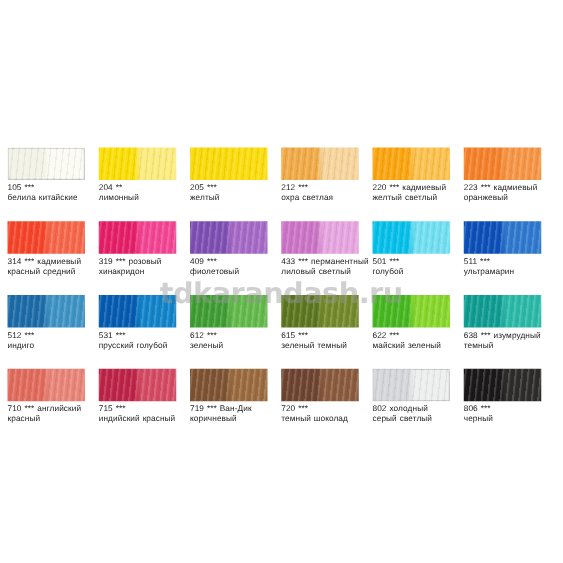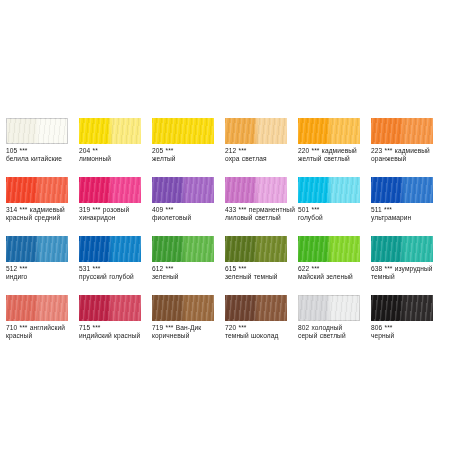--- a/index.html
+++ b/index.html
@@ -70,20 +70,21 @@
     pointer-events:none;
     user-select:none;
     z-index:5;
   }
 </style>
 </head>
 <body>
 
 <div id="chart">
 
+  <div id="watermark">tdkarandash.ru</div>
 
   <div class="grid">
 
     <div class="row">
       <div class="cell">
         <span class="swatch bordered" style="background: linear-gradient(90deg, rgb(243, 242, 230) 0%, rgb(243, 242, 230) 46%, rgb(251, 251, 244) 54%, rgb(251, 251, 244) 100%);">
             <span class="tex"></span>
           </span>
         <div class="label">
           <span>105 ***</span><br>

